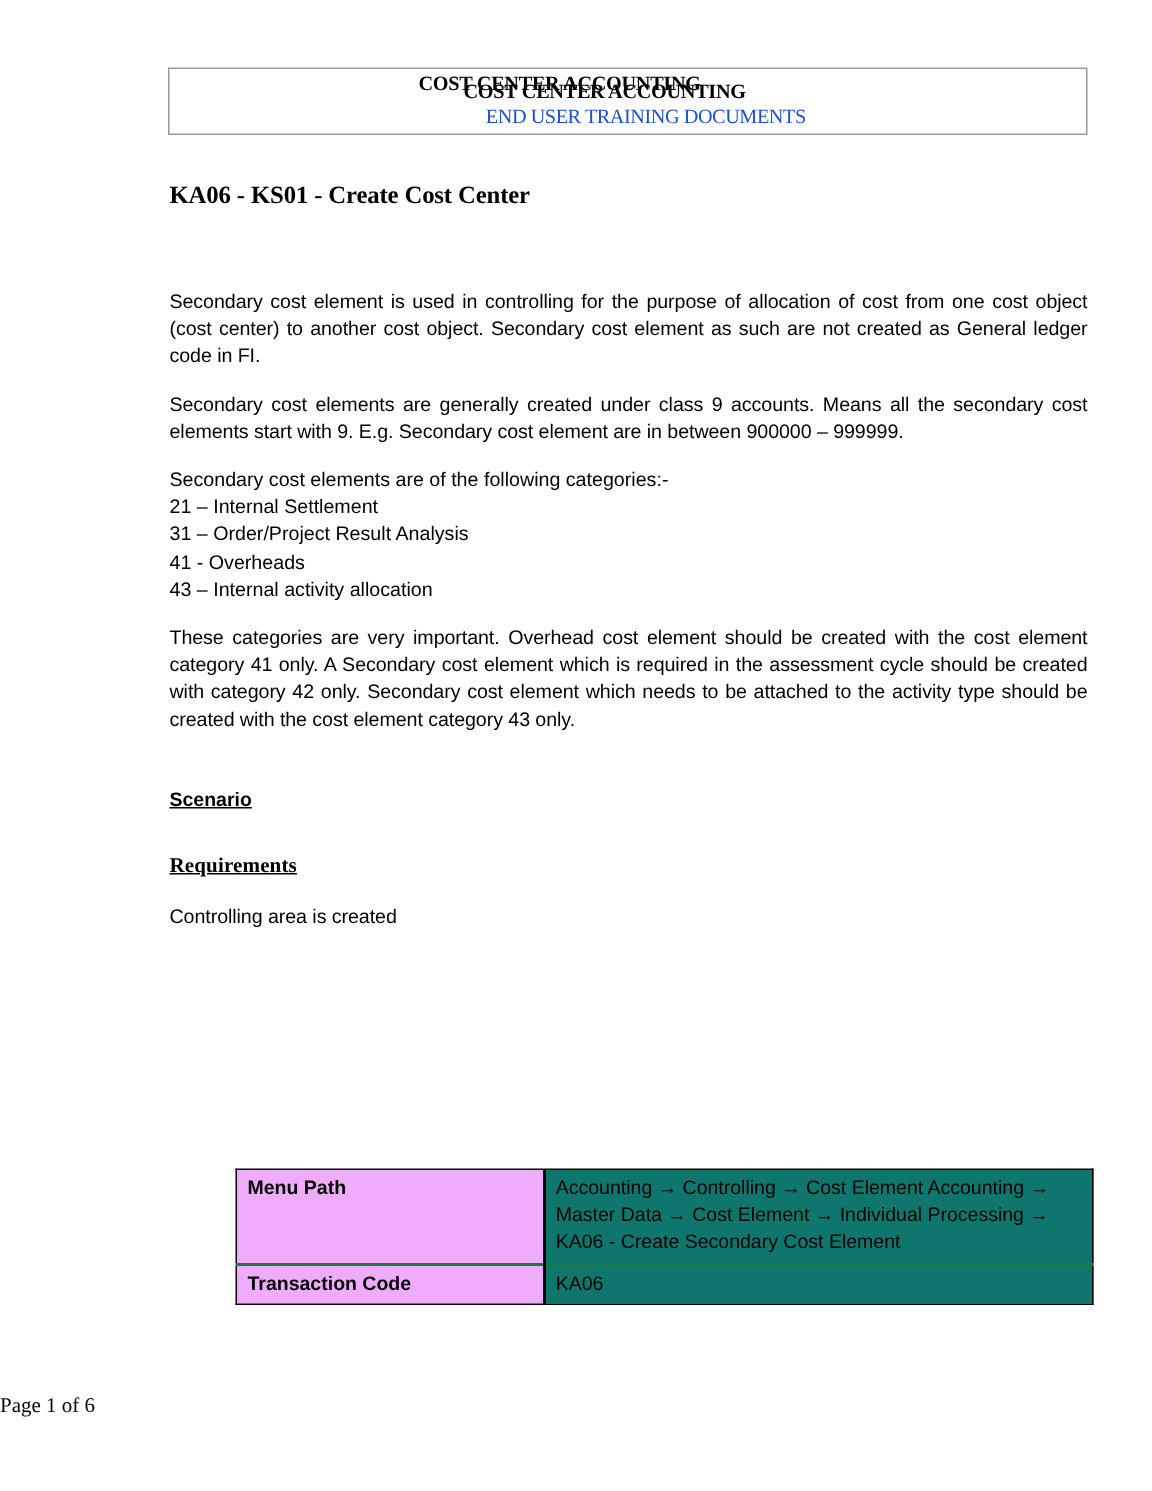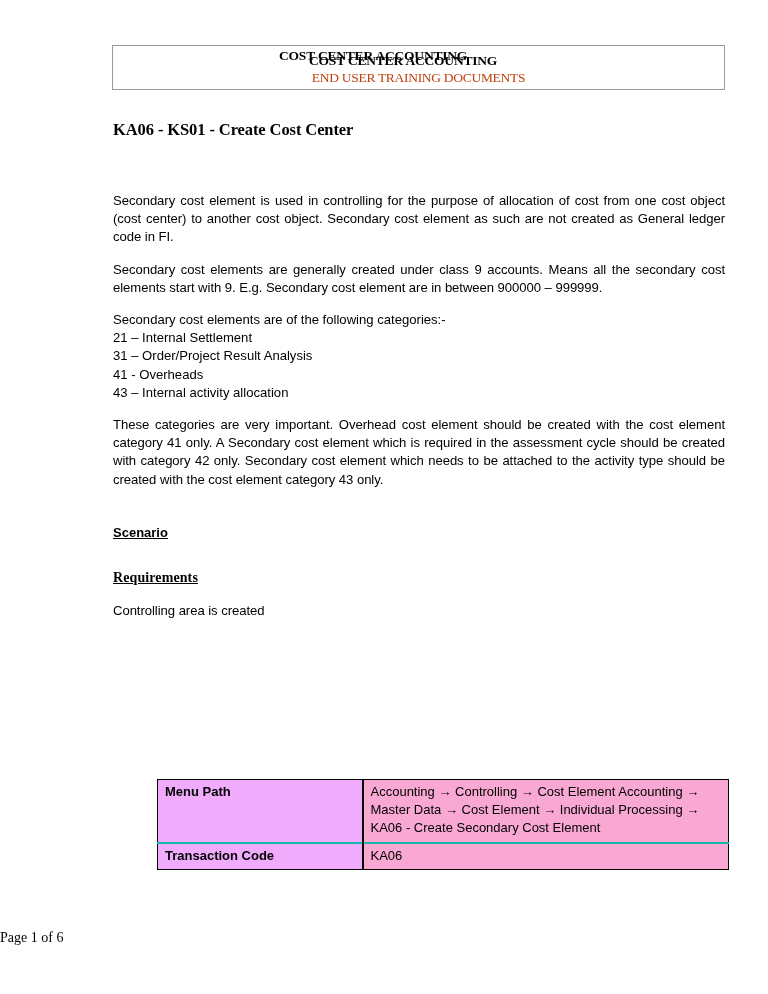--- a/index.html
+++ b/index.html
@@ -44,28 +44,28 @@
   .header-title.copy-a {
     left: 166px;
     top: 2px;
   }
   .header-title.copy-b {
     left: 196px;
     top: 7px;
   }
   .header-sub {
     position: absolute;
-    left: 0;
+    left: 12px;
     top: 24px;
     width: 100%;
     text-align: center;
     font-family: "Liberation Serif", serif;
     font-size: 13.5px;
     letter-spacing: -0.3px;
-    color: #c2410c;
+    color: #1d4ed8;
   }
 
   
   .doc-title {
     position: absolute;
     left: 113px;
     top: 120px;
     font-family: "Liberation Serif", serif;
     font-weight: bold;
     font-size: 16.5px;
@@ -128,31 +128,31 @@
     border: 1px solid #000000;
   }
   .menu-table td {
     vertical-align: top;
     font-size: 13px;
     line-height: 18.2px;
     padding: 3px 6px 4px 7px;
     box-sizing: border-box;
   }
   .menu-table tr.row-sep td {
-    border-top: 2px solid #14b8a6;
+    border-top: 2px solid #15803d;
     margin-left: 25px;
   }
   .menu-table td.lbl {
     width: 205px;
     background: #f0abfc;
     font-weight: bold;
     border-right: 2px solid #000000;
   }
   .menu-table td.val {
-    background: #f9a8d4;
+    background: #0f766e;
   }
   .menu-table td.val .mp-line { display: block; white-space: nowrap; }
 
   
   .footer {
     position: absolute;
     left: 0;
     top: 930px;
     width: 725px;
     text-align: left;

